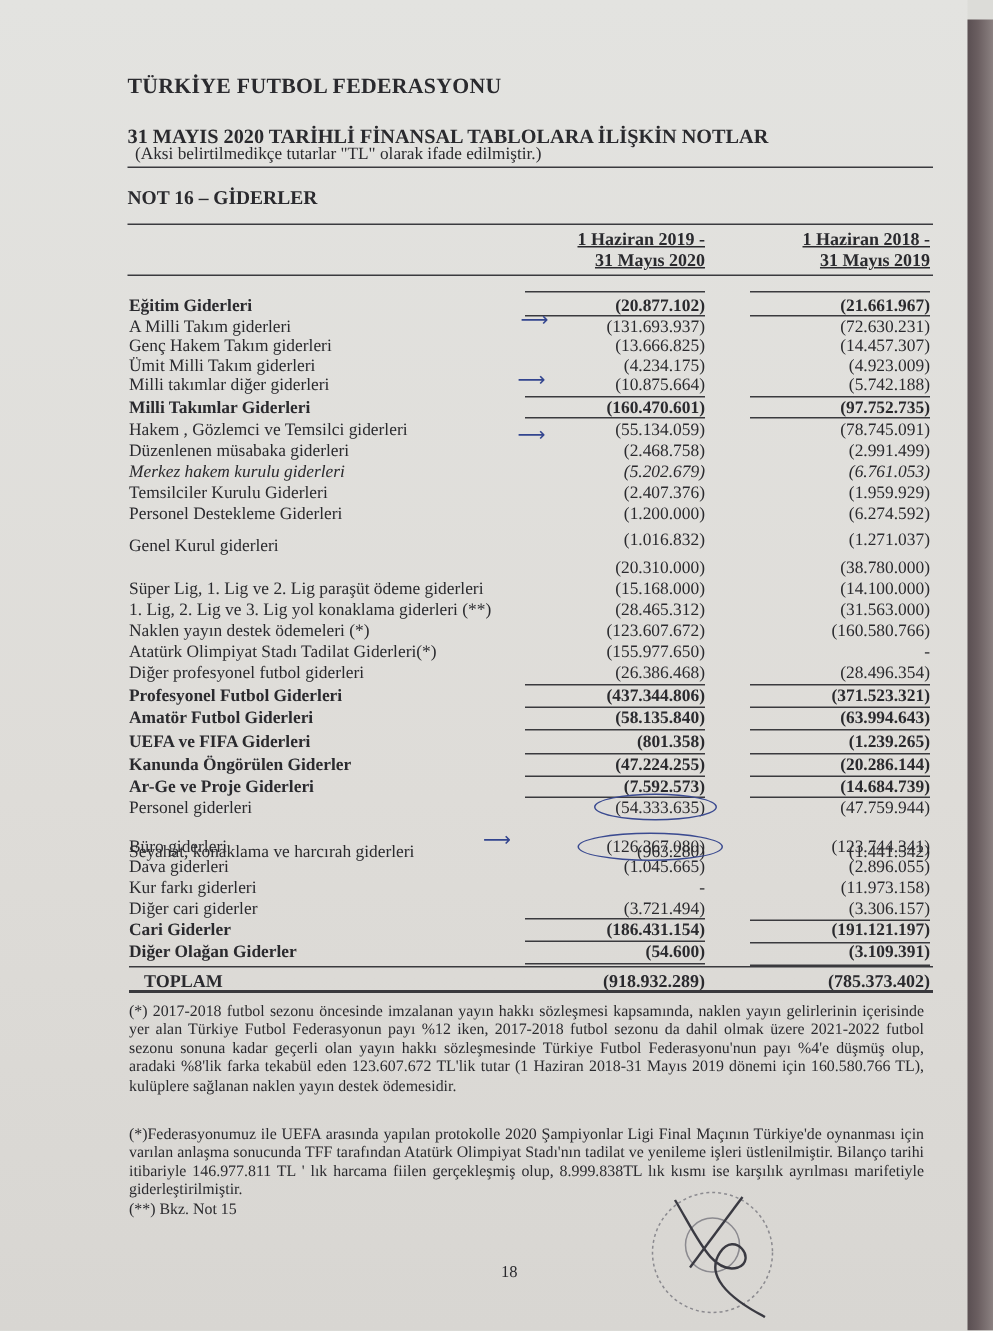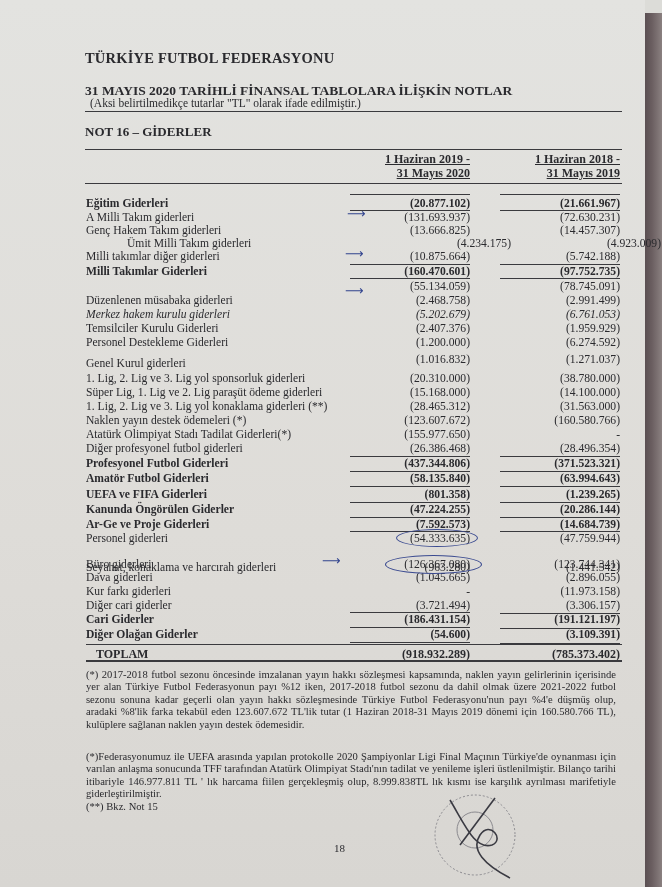--- a/index.html
+++ b/index.html
@@ -77,21 +77,21 @@
 <div class="row" style="top:211px;">
     <span class="lbl">A Milli Takım giderleri</span>
     <span class="v1">(131.693.937)</span>
     <span class="v2">(72.630.231)</span>
   </div>
 <div class="row" style="top:224px;">
     <span class="lbl">Genç Hakem Takım giderleri</span>
     <span class="v1">(13.666.825)</span>
     <span class="v2">(14.457.307)</span>
   </div>
-<div class="row" style="top:237px;margin-left:41px;">
+<div class="row" style="top:237px;">
     <span class="lbl">Ümit Milli Takım giderleri</span>
     <span class="v1">(4.234.175)</span>
     <span class="v2">(4.923.009)</span>
   </div>
 <div class="row" style="top:250px;">
     <span class="lbl">Milli takımlar diğer giderleri</span>
     <span class="v1">(10.875.664)</span>
     <span class="v2">(5.742.188)</span>
   </div>
 <div class="uline" style="left:350px; top:264px; width:120px;"></div>
@@ -99,20 +99,21 @@
 
 <div class="row bold" style="top:265px;">
     <span class="lbl">Milli Takımlar Giderleri</span>
     <span class="v1">(160.470.601)</span>
     <span class="v2">(97.752.735)</span>
   </div>
 <div class="uline" style="left:350px; top:278px; width:120px;"></div>
 <div class="uline" style="left:500px; top:278px; width:120px;"></div>
 
 <div class="row" style="top:280px;">
+    <span class="lbl">Hakem , Gözlemci ve Temsilci giderleri</span>
     <span class="v1">(55.134.059)</span>
     <span class="v2">(78.745.091)</span>
   </div>
 <div class="row" style="top:294px;">
     <span class="lbl">Düzenlenen müsabaka giderleri</span>
     <span class="v1">(2.468.758)</span>
     <span class="v2">(2.991.499)</span>
   </div>
 <div class="row" style="top:308px;font-style:italic;">
     <span class="lbl">Merkez hakem kurulu giderleri</span>
@@ -128,21 +129,20 @@
     <span class="lbl">Personel Destekleme Giderleri</span>
     <span class="v1">(1.200.000)</span>
     <span class="v2">(6.274.592)</span>
   </div>
 <div class="row" style="top:353px;">
     <span class="lbl" style="top:4px;">Genel Kurul giderleri</span>
     <span class="v1">(1.016.832)</span>
     <span class="v2">(1.271.037)</span>
   </div>
 <div class="row" style="top:372px;">
-    <span class="lbl">1. Lig, 2. Lig ve 3. Lig yol sponsorluk giderleri</span>
     <span class="v1">(20.310.000)</span>
     <span class="v2">(38.780.000)</span>
   </div>
 <div class="row" style="top:386px;">
     <span class="lbl">Süper Lig, 1. Lig ve 2. Lig paraşüt ödeme giderleri</span>
     <span class="v1">(15.168.000)</span>
     <span class="v2">(14.100.000)</span>
   </div>
 <div class="row" style="top:400px;">
     <span class="lbl">1. Lig, 2. Lig ve 3. Lig yol konaklama giderleri (**)</span>

